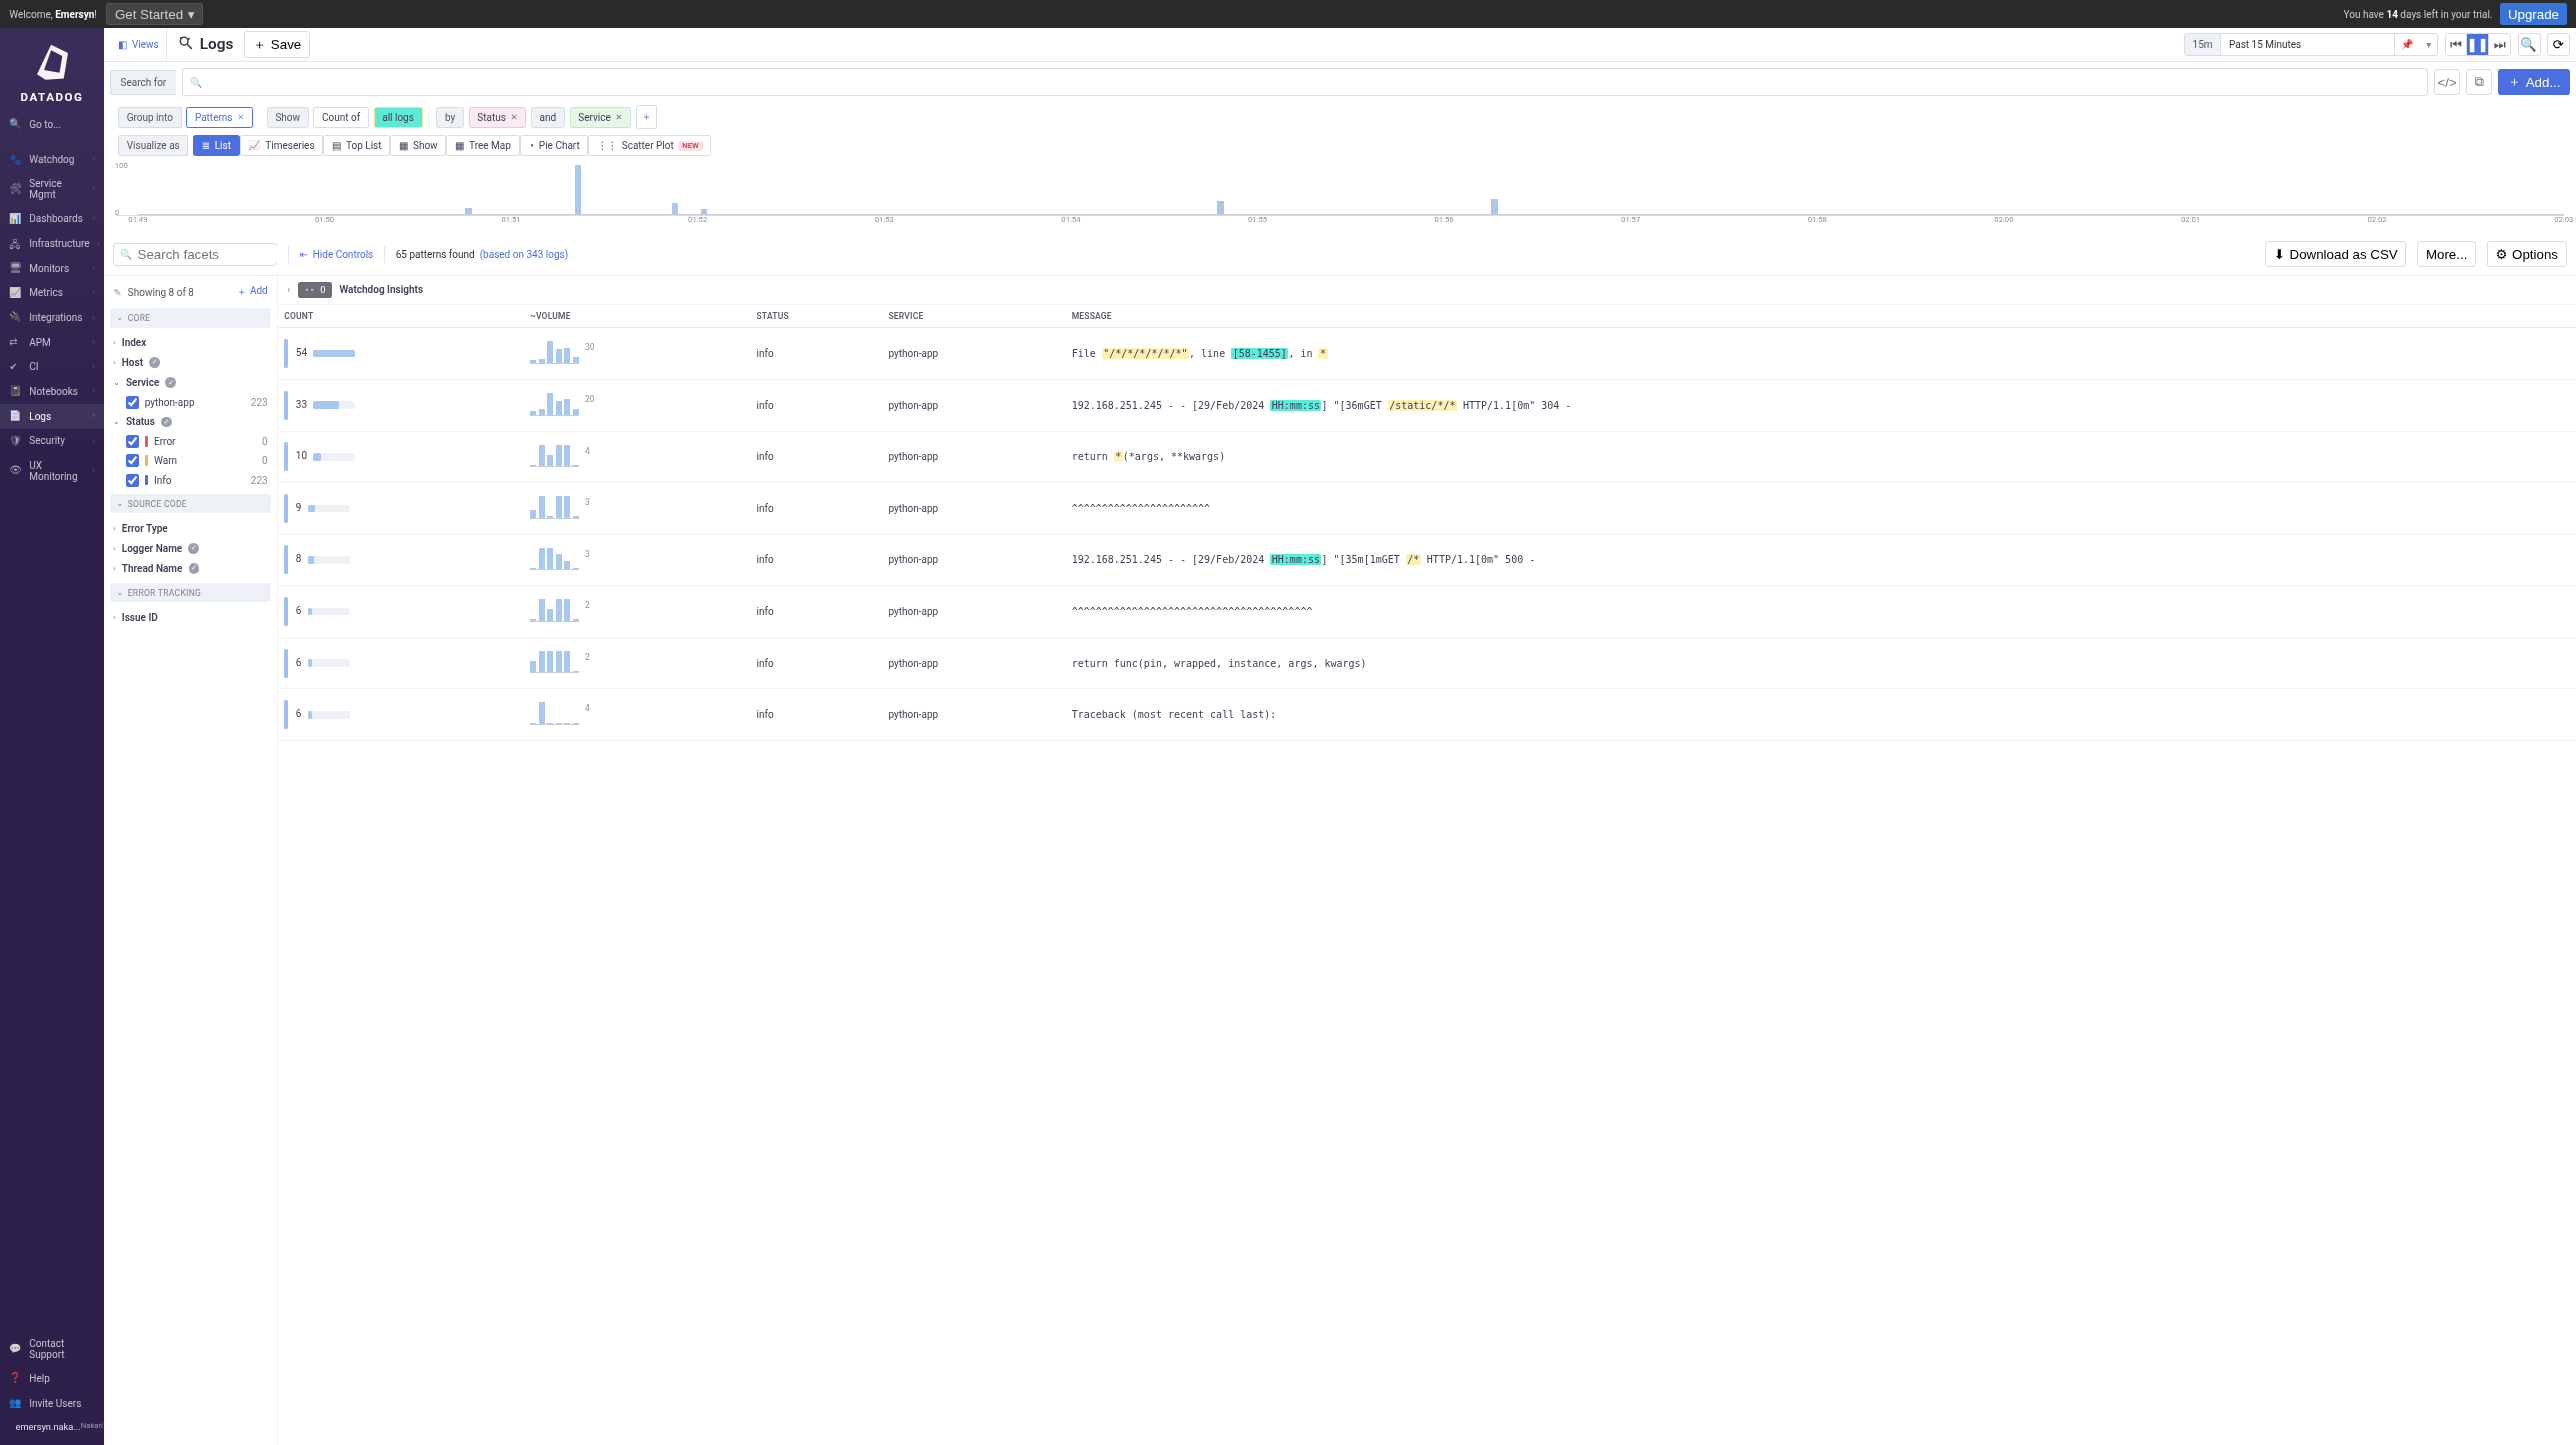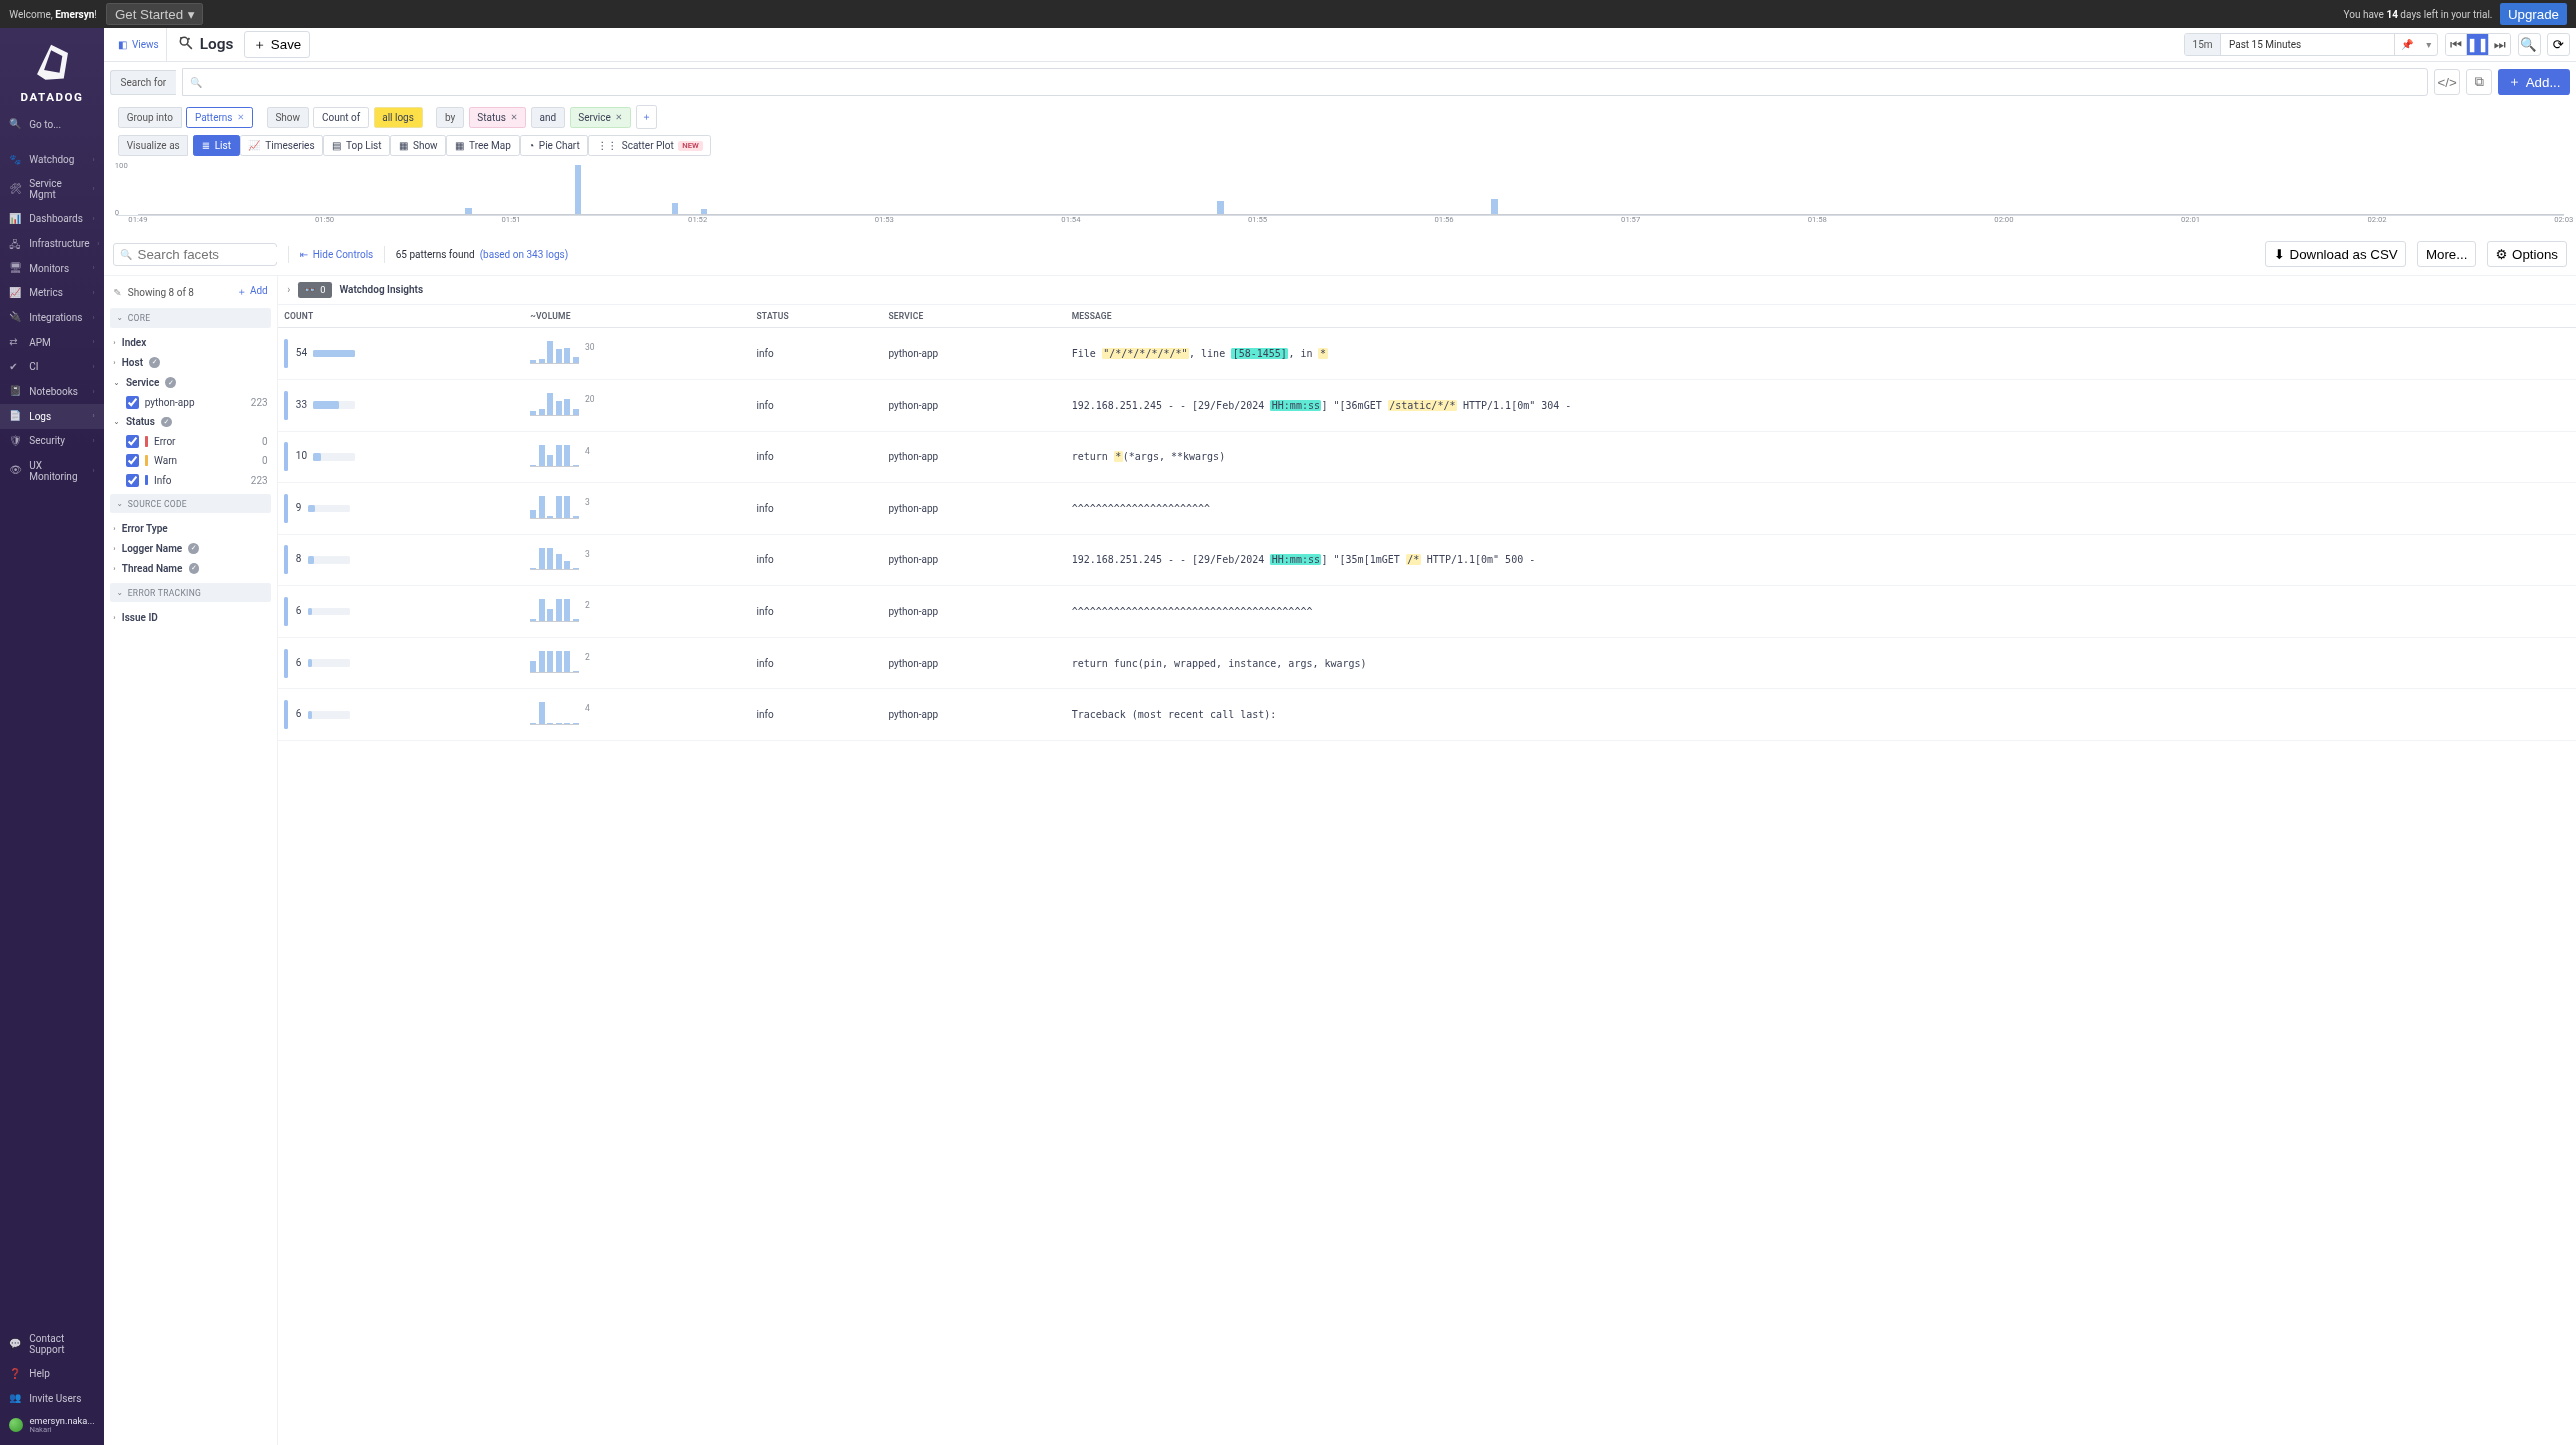--- a/index.html
+++ b/index.html
@@ -24,21 +24,21 @@
   .nav .logo svg { height: 45px; }
   .nav .brand { color: #fff; font-weight: 700; letter-spacing: 1.5px; font-size: 11.6px; margin-top: 4.6px; }
   .nav .sep { height: 10.8px; }
   .nav .item { display: flex; align-items: center; gap: 7.7px; padding: 6.2px 9.3px; cursor: pointer; font-size: 10px; position: relative; }
   .nav .item .chev { margin-left: auto; opacity: .35; font-size: 7px; }
   .nav .item.active { background: rgba(255,255,255,.08); color: #fff; }
   .nav .icon { width: 12.3px; height: 12.3px; display: inline-block; opacity: .8; flex: 0 0 12.3px; }
   .nav .bottom { margin-top: auto; padding-bottom: 6.2px; }
   .nav .user { display: flex; align-items: center; gap: 6.2px; padding: 4.6px 9.3px; }
   .nav .user .avatar { width: 14px; height: 14px; border-radius: 50%; background: radial-gradient(circle at 30% 30%, #7bd36b, #3a9b2e); }
-  .nav .user .who { display: flex; flex-direction: column; line-height: 1.1; }
+  .nav .user .who { display: flex; flex-direction: row; line-height: 1.1; }
   .nav .user .who .n { font-size: 9.3px; color: #e5e3ee; }
   .nav .user .who .c { font-size: 7.7px; color: #9b95b2; }
 
   
   .main { flex: 1; display: flex; flex-direction: column; overflow: hidden; }
 
   
   .hdr { height: 34px; border-bottom: 0.8px solid #e3e6ea; display: flex; align-items: center; padding: 0 6.2px; gap: 6.2px; }
   .hdr .views { display: inline-flex; align-items: center; gap: 4.6px; color: #4b6fe0; padding: 4.6px 7.7px; border-right: 0.8px solid #e3e6ea; height: 100%; cursor: pointer; }
   .hdr .logs-title { display: inline-flex; align-items: center; gap: 6.2px; font-size: 15.4px; font-weight: 600; color: #2a2f3b; padding: 0 4.6px; }
@@ -64,21 +64,21 @@
   .search-row .ax .ic-btn { width: 26px; height: 26px; border: 0.8px solid #d8dce3; border-radius: 3.1px; background: #fff; display: inline-flex; align-items: center; justify-content: center; cursor: pointer; color: #777; }
   .search-row .add-btn { background: #4b6fe0; color: #fff; border: none; border-radius: 3.1px; height: 26px; padding: 0 9.3px; display: inline-flex; align-items: center; gap: 4.6px; cursor: pointer; font-weight: 500; }
 
   
   .pill-row { display: flex; align-items: center; padding: 3.1px 6.2px 3.1px 14px; gap: 4.6px; flex-wrap: wrap; }
   .pill-row .lbl { background: #eef1f5; border: 0.8px solid #d8dce3; border-radius: 2.3px 0 0 2.3px; padding: 3.9px 7.7px; color: #555; }
   .pill, .chip { border: 0.8px solid #d8dce3; border-radius: 2.3px; padding: 3.9px 7.7px; background: #fff; display: inline-flex; align-items: center; gap: 4.6px; cursor: pointer; }
   .chip.active { border-color: #4b6fe0; color: #4b6fe0; background: #fff; text-align: right; }
   .chip.blue-solid { background: #4b6fe0; color: #fff; border-color: #4b6fe0; }
   .chip .x { font-size: 8.5px; opacity: .7; }
-  .chip.yellow { background: #fde047; border-color: #efe29a; }
+  .chip.yellow { background: #5eead4; border-color: #efe29a; }
   .chip.pink { background: #fde9f1; border-color: #f2c7da; }
   .chip.green { background: #e7f7e7; border-color: #c5e9c5; }
   .chip.plus { width: 21.6px; justify-content: center; color: #4b6fe0; }
   .viz .chip { display: inline-flex; gap: 4.6px; }
   .chip .dot-new { background: #ffe0e5; color: #c0425a; font-size: 7.7px; padding: 0.8px 3.9px; border-radius: 2.3px; font-weight: 600; }
 
   
   .chart-wrap { padding: 3.1px 12.3px 0 12.3px; }
   .chart { position: relative; height: 54px; border-bottom: 0.8px solid #d8dce3; }
   .chart .ylab { position: absolute; left: -1.5px; font-size: 7.7px; color: #8a8f99; }

